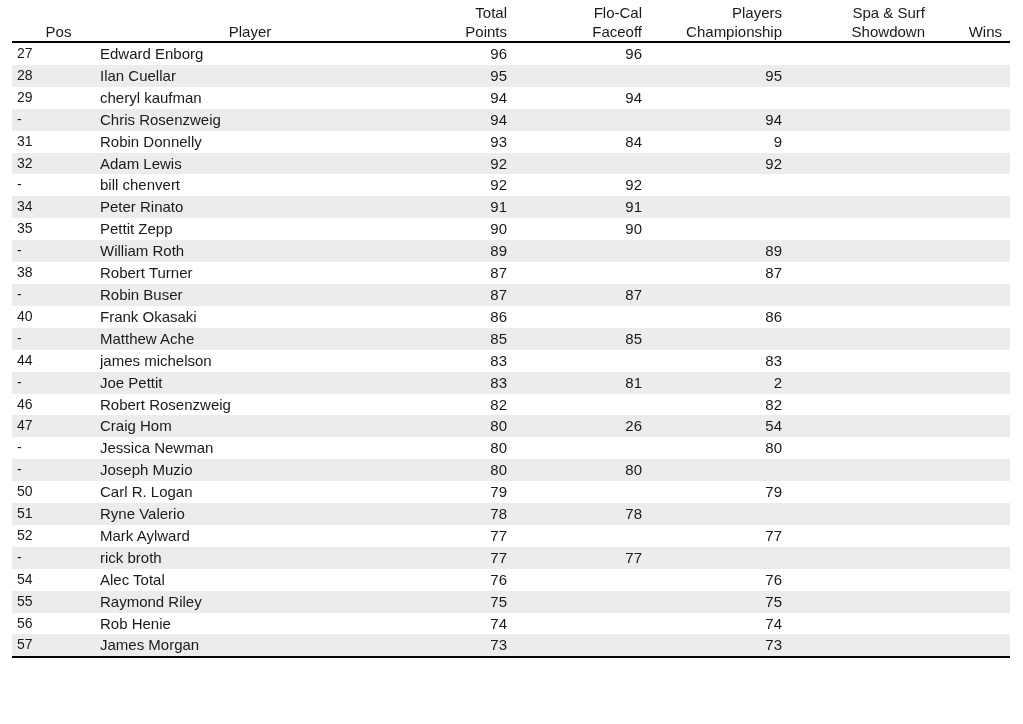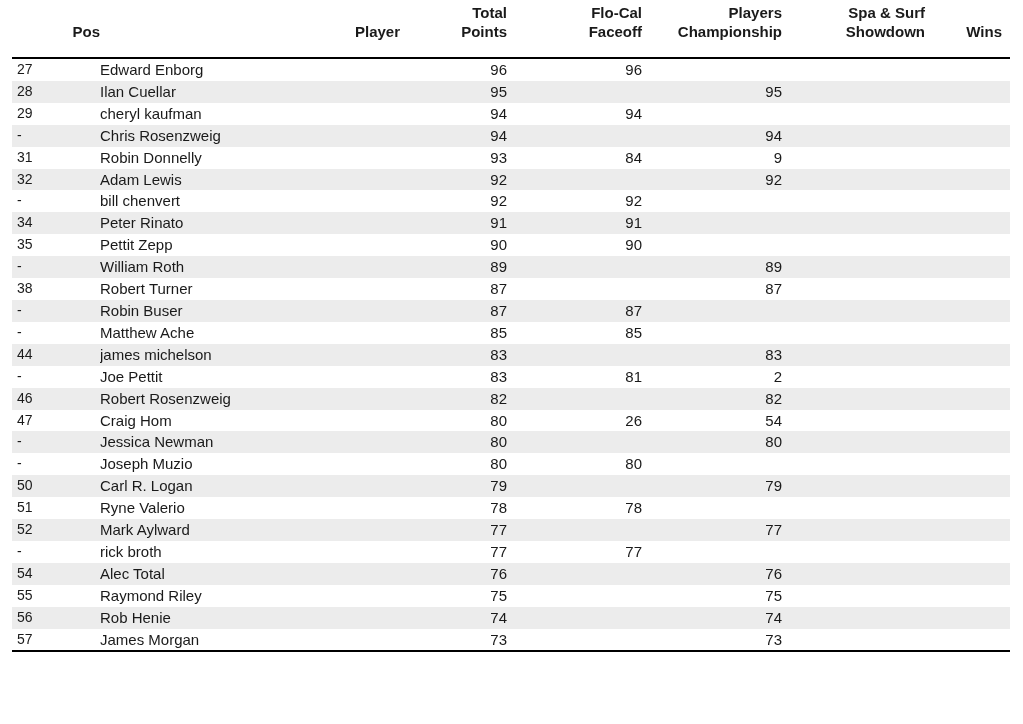--- a/index.html
+++ b/index.html
@@ -27,33 +27,33 @@
   }
   col.c-pos    { width: 88px; }
   col.c-player { width: 300px; }
   col.c-total  { width: 107px; }
   col.c-flocal { width: 135px; }
   col.c-champ  { width: 140px; }
   col.c-spa    { width: 143px; }
   col.c-wins   { width: 85px; }
 
   thead th {
-    padding: 3px 0 16px 0;
+    padding: 3px 0 0 0;
     font-size: 15px;
-    font-weight: bold;
+    font-weight: normal;
     vertical-align: bottom;
     border-bottom: 2px solid #000000;
     white-space: nowrap;
   }
   thead th .hline {
     display: block;
     height: 19px;
     line-height: 19px;
   }
-  th.left  { text-align: right; margin-left: 46px; }
+  th.left  { text-align: center; margin-left: 46px; }
   th.num   { text-align: right; }
   th.pos-h { padding-left: 5px; }
   th.wins-h, td.wins-c { padding-right: 8px; }
 
   tbody td {
     padding: 0;
     height: 21.9px;
     font-size: 15px;
     line-height: 21.9px;
     white-space: nowrap;
@@ -217,20 +217,29 @@
         <tr>
           <td class="pos-c">-</td>
           <td class="player-c">Robin Buser</td>
           <td class="num total-c">87</td>
           <td class="num flocal-c">87</td>
           <td class="num champ-c"></td>
           <td class="num spa-c"></td>
           <td class="num wins-c"></td>
         </tr>
         <tr>
+          <td class="pos-c">40</td>
+          <td class="player-c">Frank Okasaki</td>
+          <td class="num total-c">86</td>
+          <td class="num flocal-c"></td>
+          <td class="num champ-c">86</td>
+          <td class="num spa-c"></td>
+          <td class="num wins-c"></td>
+        </tr>
+        <tr>
           <td class="pos-c">-</td>
           <td class="player-c">Matthew Ache</td>
           <td class="num total-c">85</td>
           <td class="num flocal-c">85</td>
           <td class="num champ-c"></td>
           <td class="num spa-c"></td>
           <td class="num wins-c"></td>
         </tr>
         <tr>
           <td class="pos-c">44</td>

